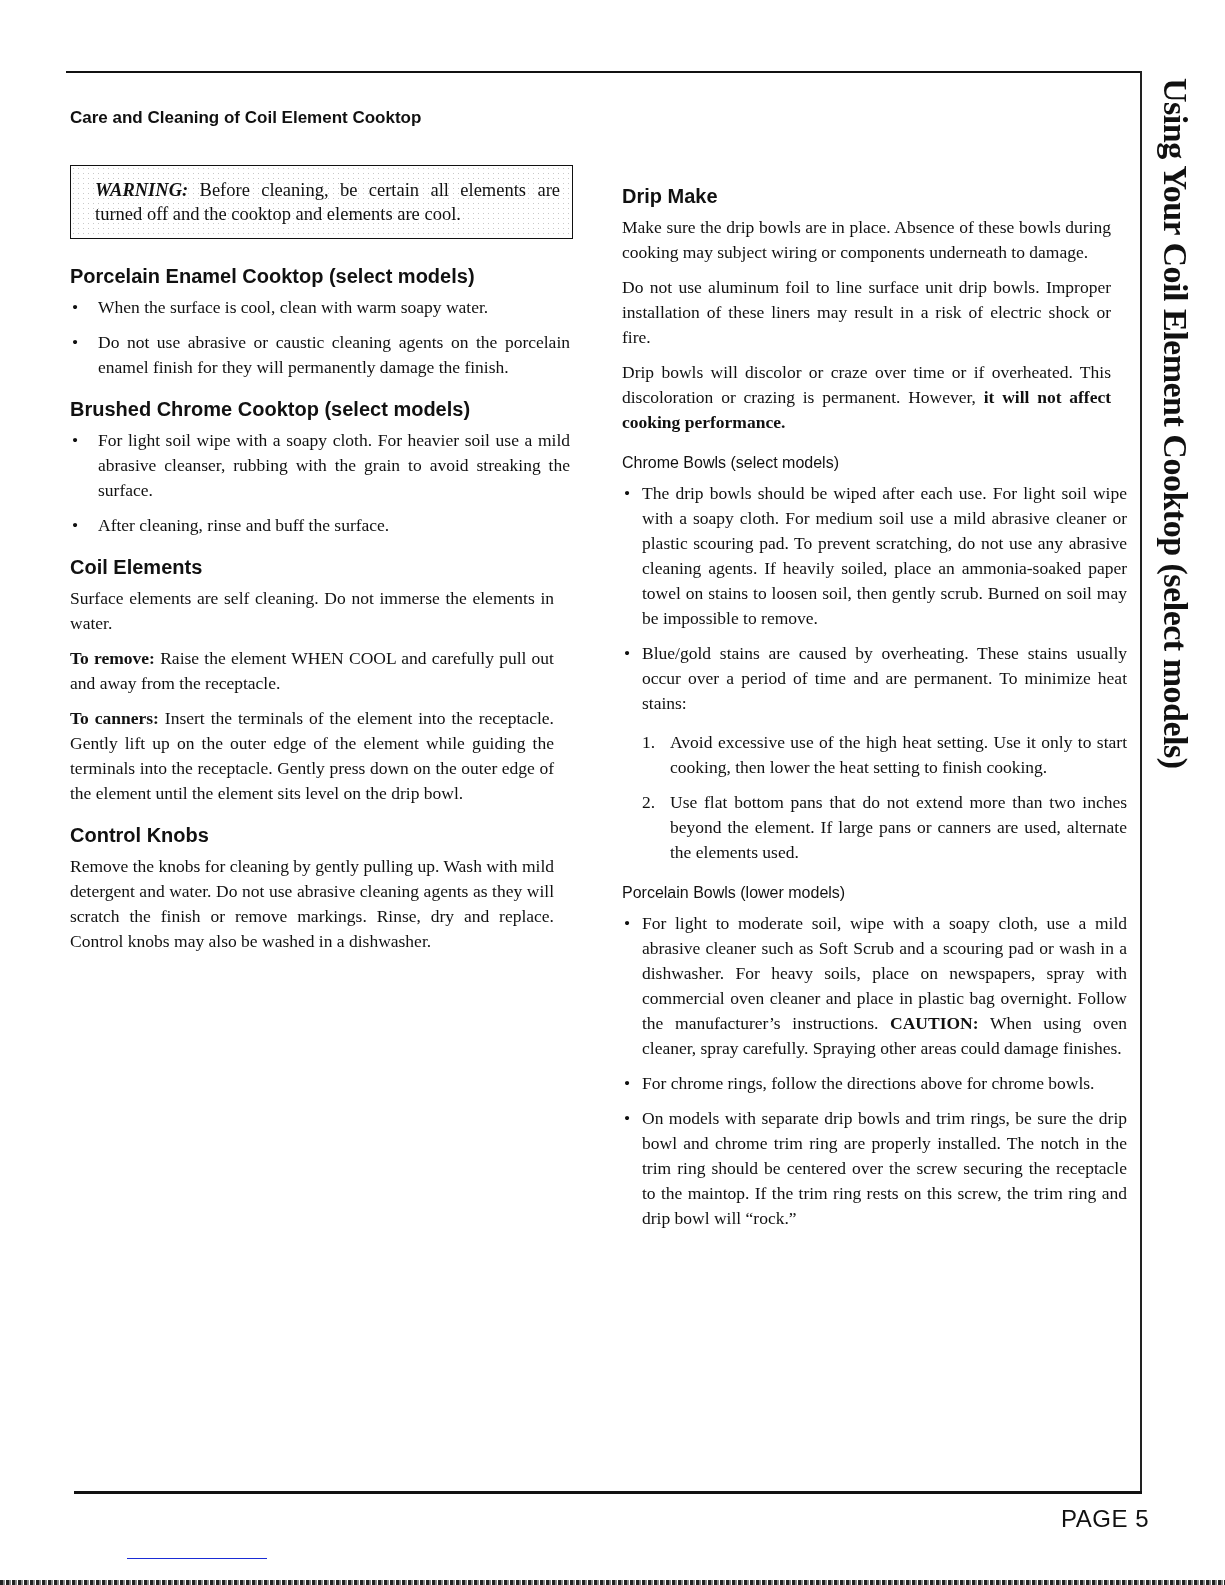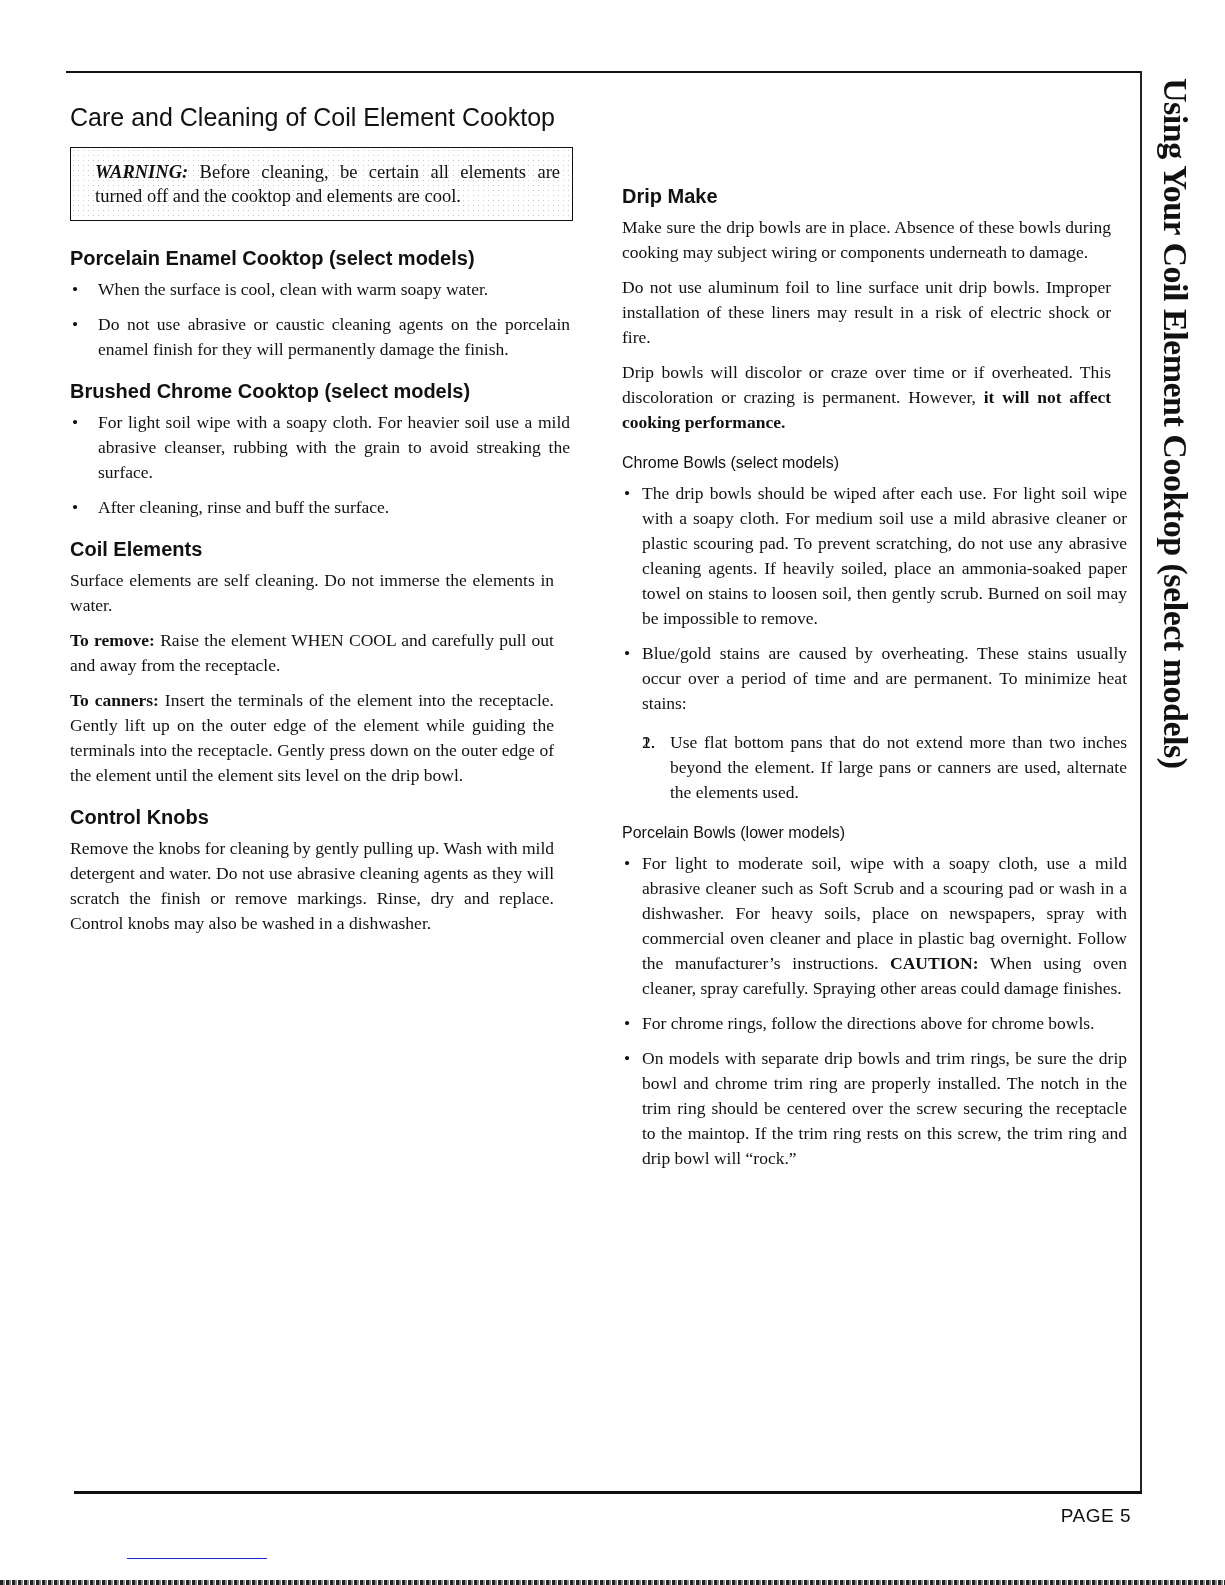--- a/index.html
+++ b/index.html
@@ -1,27 +1,27 @@
 <!DOCTYPE html>
 <html><head>
 <meta charset="utf-8">
 <style>
   html, body { margin:0; padding:0; background:#ffffff; }
   body { width:1225px; height:1585px; position:relative; overflow:hidden; color:#111; }
   .top-rule { position:absolute; left:66px; top:71px; width:1076px; height:2px; background:#111; }
   .right-rule { position:absolute; left:1140px; top:71px; width:2px; height:1422px; background:#222; }
   .bottom-rule { position:absolute; left:74px; top:1491px; width:1068px; height:3px; background:#111; }
-  .page-num { position:absolute; right:94px; top:1505px; font-family:"Liberation Sans", sans-serif; font-size:19px; letter-spacing:0.5px; }
+  .page-num { position:absolute; right:76px; top:1505px; font-family:"Liberation Sans", sans-serif; font-size:24px; letter-spacing:0.5px; }
   .side-title { position:absolute; left:1150px; top:78px; width:60px; height:620px; }
   .side-title span { position:absolute; left:44px; top:0; transform-origin:0 0; transform:rotate(90deg); white-space:nowrap;
     font-family:"Liberation Serif", serif; font-weight:bold; font-size:34px; letter-spacing:-0.5px; }
   .col { position:absolute; font-family:"Liberation Serif", serif; font-size:17.5px; line-height:25px; text-align:justify; }
   .col-left { left:70px; top:100px; width:500px; }
   .col-right { left:622px; top:183px; width:505px; }
-  h1 { font-family:"Liberation Sans", sans-serif; font-weight:normal; font-size:25px; line-height:35px; margin:0 0 12px 0; }
+  h1 { font-family:"Liberation Sans", sans-serif; font-weight:bold; font-size:17px; line-height:35px; margin:0 0 30px 0; }
   h2 { font-family:"Liberation Sans", sans-serif; font-weight:bold; font-size:20px; line-height:26px; margin:0 0 6px 0; }
   h3 { font-family:"Liberation Sans", sans-serif; font-weight:normal; font-size:16px; line-height:24px; margin:0 0 6px 0; }
   p { margin:0 16px 10px 0; }
   .warning { border:1.5px solid #111; padding:12px 12px 12px 24px; margin:0 0 24px 0; width:465px; font-size:18.5px; line-height:24px;
     background-image:radial-gradient(#c9c9c9 0.6px, transparent 0.8px); background-size:5px 5px; }
   .warning b { font-style:italic; }
   ul { list-style:none; margin:0 0 14px 0; padding:0; }
   ul li { position:relative; padding-left:28px; margin-bottom:10px; }
   ul li::before { content:"•"; position:absolute; left:2px; top:0; }
   .ul-tight li { padding-left:20px; }
@@ -86,21 +86,21 @@
     <p><span>Drip bowls will discolor or craze over time or if overheated. This discoloration or crazing is permanent. However, </span><b>it will not affect cooking performance.</b></p>
   </div>
 
   <div class="sec">
     <h3>Chrome Bowls (select models)</h3>
     <ul class="ul-tight">
       <li>The drip bowls should be wiped after each use. For light soil wipe with a soapy cloth. For medium soil use a mild abrasive cleaner or plastic scouring pad. To prevent scratching, do not use any abrasive cleaning agents. If heavily soiled, place an ammonia-soaked paper towel on stains to loosen soil, then gently scrub. Burned on soil may be impossible to remove.</li>
       <li>Blue/gold stains are caused by overheating. These stains usually occur over a period of time and are permanent. To minimize heat stains:</li>
     </ul>
     <ol>
-      <li><span class="n">1.</span></li>
+      <li><span class="n">1.</span><span>Avoid excessive use of the high heat setting. Use it only to start cooking, then lower the heat setting to finish cooking.</span></li>
       <li><span class="n">2.</span><span>Use flat bottom pans that do not extend more than two inches beyond the element. If large pans or canners are used, alternate the elements used.</span></li>
     </ol>
   </div>
 
   <div class="sec">
     <h3>Porcelain Bowls (lower models)</h3>
     <ul class="ul-tight">
       <li><span>For light to moderate soil, wipe with a soapy cloth, use a mild abrasive cleaner such as Soft Scrub and a scouring pad or wash in a dishwasher. For heavy soils, place on newspapers, spray with commercial oven cleaner and place in plastic bag overnight. Follow the manufacturer’s instructions. </span><b>CAUTION:</b><span> When using oven cleaner, spray carefully. Spraying other areas could damage finishes.</span></li>
       <li>For chrome rings, follow the directions above for chrome bowls.</li>
       <li>On models with separate drip bowls and trim rings, be sure the drip bowl and chrome trim ring are properly installed. The notch in the trim ring should be centered over the screw securing the receptacle to the maintop. If the trim ring rests on this screw, the trim ring and drip bowl will “rock.”</li>

